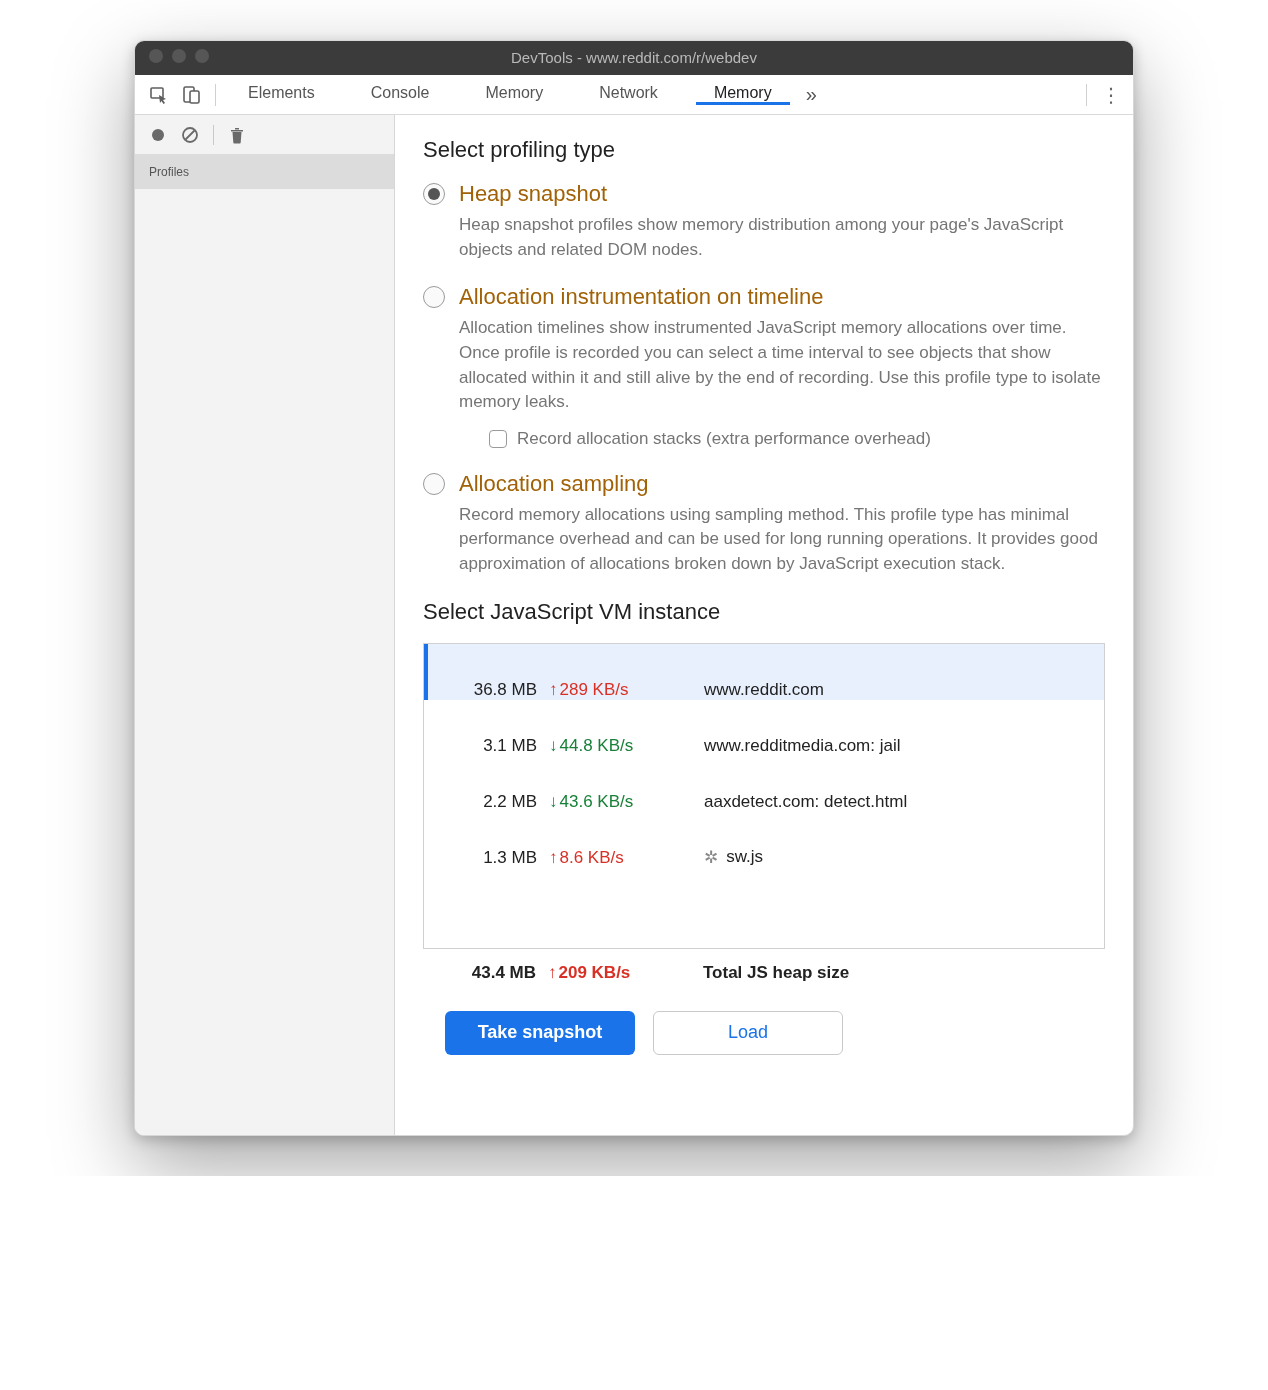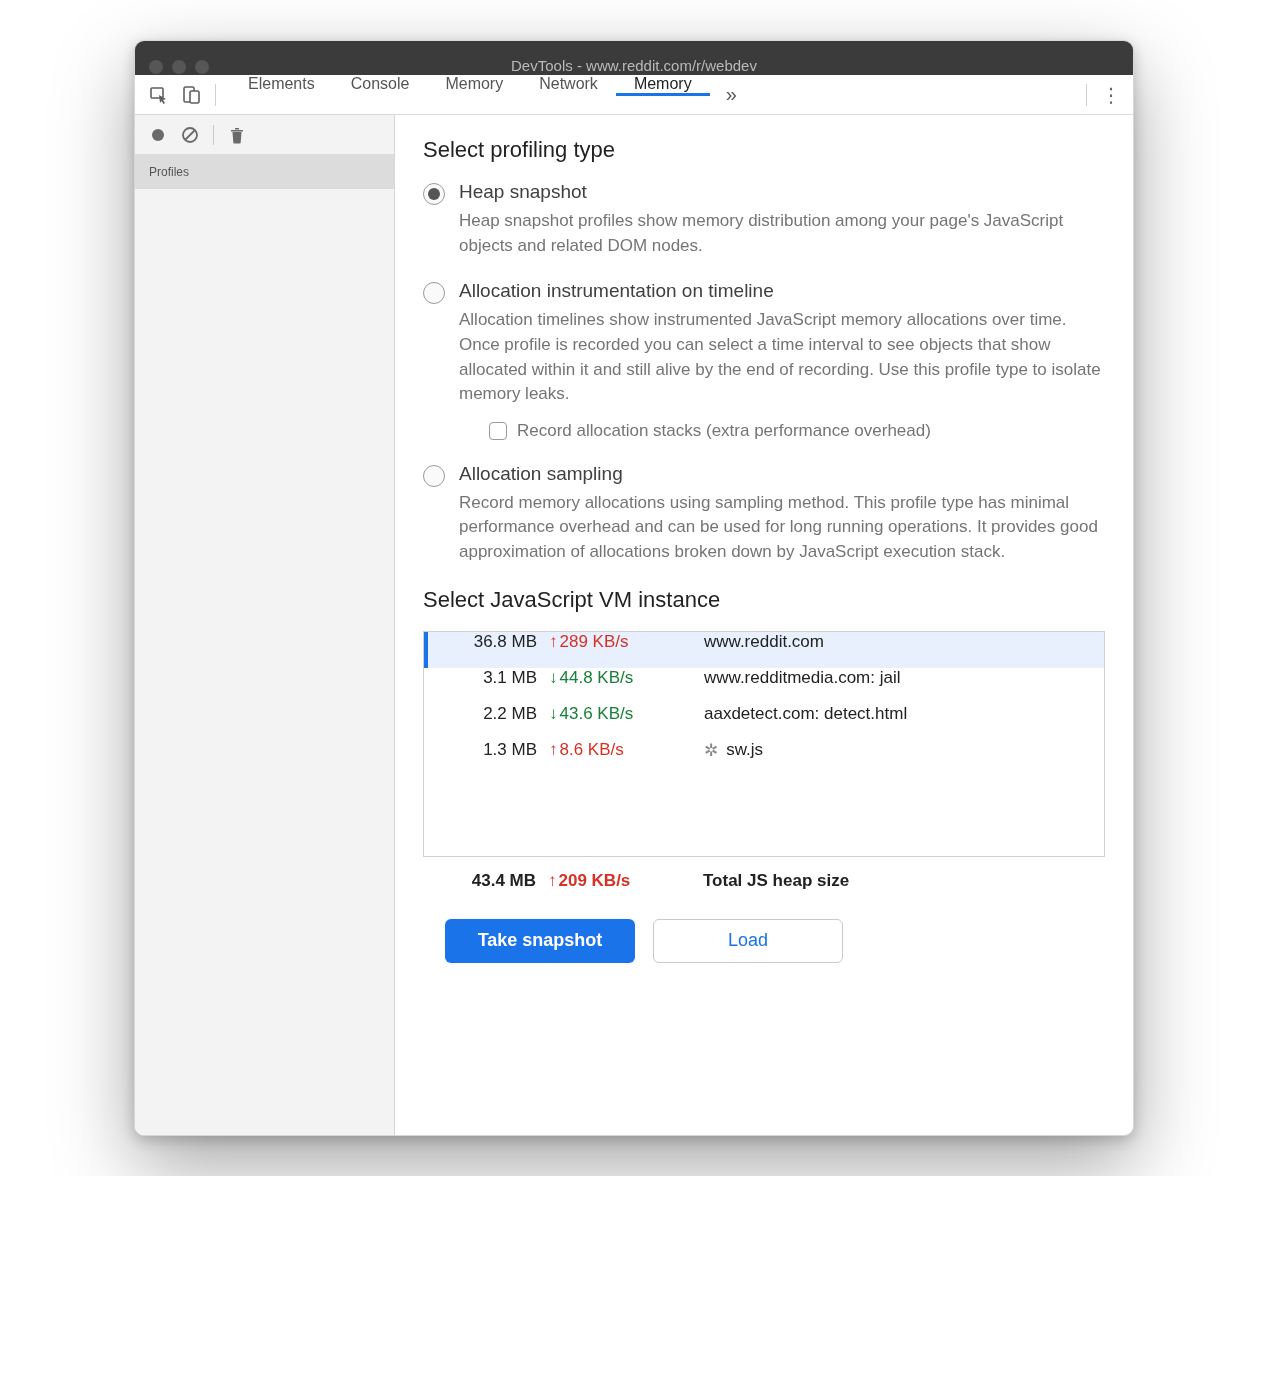--- a/index.html
+++ b/index.html
@@ -17,22 +17,22 @@
     overflow: hidden;
     box-shadow: 0 30px 80px rgba(0,0,0,0.35), 0 4px 14px rgba(0,0,0,0.2);
     background: #fff;
     border: 1px solid #d7d7d7;
   }
   
   .titlebar {
     background: #3b3b3b;
     height: 34px;
     display: flex;
-    align-items: flex-end;
-    padding: 1px 14px;
+    align-items: flex-start;
+    padding: 8px 14px;
     position: relative;
   }
   .traffic-lights { display: flex; gap: 9px; }
   .traffic-lights .dot {
     width: 14px; height: 14px; border-radius: 50%; background: #565656;
   }
   .titlebar .title {
     position: absolute; left: 0; right: 0; text-align: center;
     color: #b9b9b9; font-size: 15px; pointer-events: none;
   }
@@ -41,21 +41,21 @@
     display: flex; align-items: center; height: 40px;
     border-bottom: 1px solid #d9d9d9;
     padding: 0 8px 0 10px;
     gap: 4px;
   }
   .tabs-row .icon-btn {
     width: 28px; height: 28px; display:flex; align-items:center; justify-content:center;
     color:#5f5f5f; cursor:pointer;
   }
   .tabs-row .vdiv { width:1px; height:22px; background:#d0d0d0; margin:0 6px; }
-  .tabs-row .tabs { display:flex; align-items:flex-start; height:100%; margin-left:4px; }
+  .tabs-row .tabs { display:flex; align-items:center; height:100%; margin-left:4px;gap:20px; }
   .tabs-row .tab {
     padding: 0 18px; display:flex; align-items:center; font-size:16px; color:#555; cursor:pointer;
     border-bottom: 3px solid transparent;
   }
   .tabs-row .tab.active { color:#222; border-bottom-color:#1a73e8; }
   .tabs-row .more { margin-left:6px; font-size:20px; color:#555; cursor:pointer; padding:0 6px;}
   .tabs-row .spacer { flex:1; }
   .tabs-row .kebab { width:28px; text-align:center; color:#666; cursor:pointer; font-size:20px;}
   
   .body { display:flex; min-height: 1020px; }
@@ -79,33 +79,33 @@
   h2.section { font-size:22px; font-weight:400; color:#222; margin-bottom:18px; }
   .option { display:flex; gap:14px; margin-bottom:22px; }
   .radio {
     width:22px; height:22px; border:1px solid #9a9a9a; border-radius:50%; flex:0 0 22px;
     position:relative; cursor:pointer; margin-top:2px; background:#fafafa;
   }
   .radio.selected::after {
     content:""; position:absolute; inset:4px; border-radius:50%; background:#555;
   }
   .option-body { flex:1; }
-  .option-title { font-size:19px; color:#404040; margin-bottom:6px; }
+  .option-title { font-size:22px; color:#a16207; margin-bottom:6px; }
   .option-desc { font-size:17px; color:#757575; line-height:1.45; }
   .checkbox-row { display:flex; align-items:center; gap:10px; margin-top:14px; margin-left:30px; }
   .checkbox {
     width:18px; height:18px; border:1px solid #9a9a9a; border-radius:4px; background:#fff; cursor:pointer;
   }
   .checkbox-label { font-size:17px; color:#757575; }
   
   .vm-table {
     border:1px solid #d0d0d0; margin-top:10px;
   }
   .vm-row {
-    display:flex; align-items:flex-start; height:36px; font-size:17px;
+    display:flex; align-items:flex-end; height:56px; font-size:17px;
     padding: 0 10px 0 0; cursor:pointer;
   }
   .vm-row.selected {
     background:#e8f0fe; position:relative;
   }
   .vm-row.selected::before{
     content:""; position:absolute; left:0; top:0; bottom:0; width:4px; background:#1a73e8;
   }
   .vm-size { width:125px; text-align:right; padding-right:12px; color:#222;}
   .vm-rate { width:135px; display:flex; align-items:center; gap:2px;}

